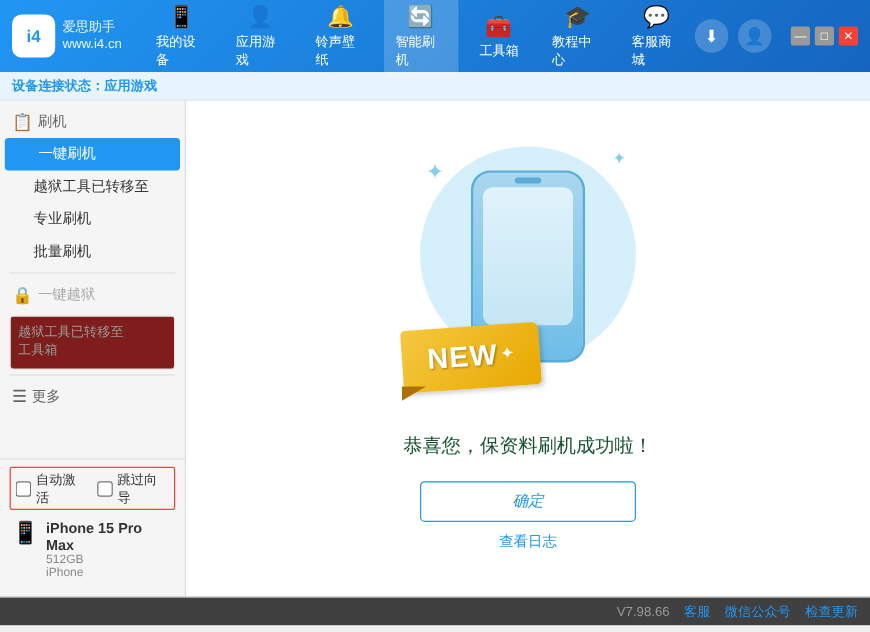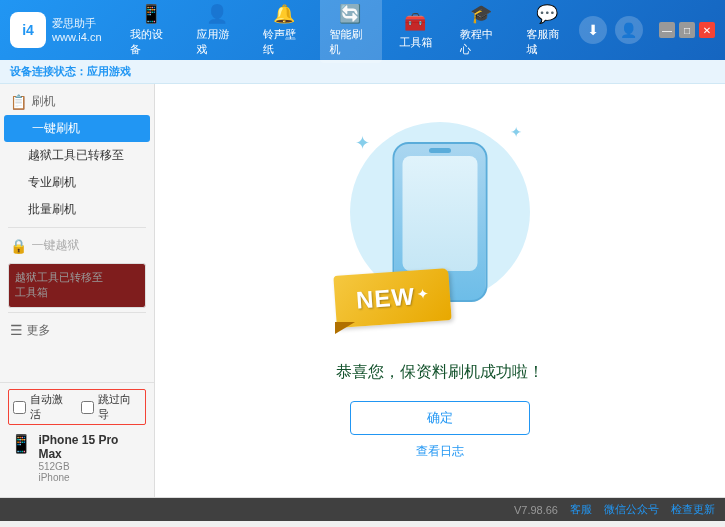--- a/index.html
+++ b/index.html
@@ -216,21 +216,21 @@
             <span style="color:white; font-size:24px; font-weight:bold; letter-spacing:1px; text-shadow:1px 1px 2px rgba(0,0,0,0.3);">NEW</span>
             <span style="color:white; font-size:14px; margin-left:2px; margin-bottom:4px;">✦</span>
           </div>
           <div style="position:absolute; bottom:-10px; left:0; width:0; height:0; border-right:20px solid transparent; border-top:12px solid #b07000;"></div>
         </div>
       </div>
     </div>
 
     <div style="font-size:16px; color:#14532d; margin-bottom:18px;">恭喜您，保资料刷机成功啦！</div>
 
-    <button style="background:white; border:1px solid #2196F3; color:#2196F3; padding:7px 76px; border-radius:4px; cursor:pointer; font-size:13px; margin-bottom:8px; font-family:inherit;">确定</button>
+    <button style="background:white; border:1px solid #2196F3; color:#2196F3; padding:7px 76px; border-radius:4px; cursor:pointer; font-size:13px; margin-bottom:8px; font-family:inherit;font-style:italic;">确定</button>
 
     <a href="#" style="color:#2196F3; font-size:12px; text-decoration:none;">查看日志</a>
   </div>
 </div>
 
 <div class="footer">
   <span class="footer-version">V7.98.66</span>
   <span class="footer-link">客服</span>
   <span class="footer-link">微信公众号</span>
   <span class="footer-link">检查更新</span>

